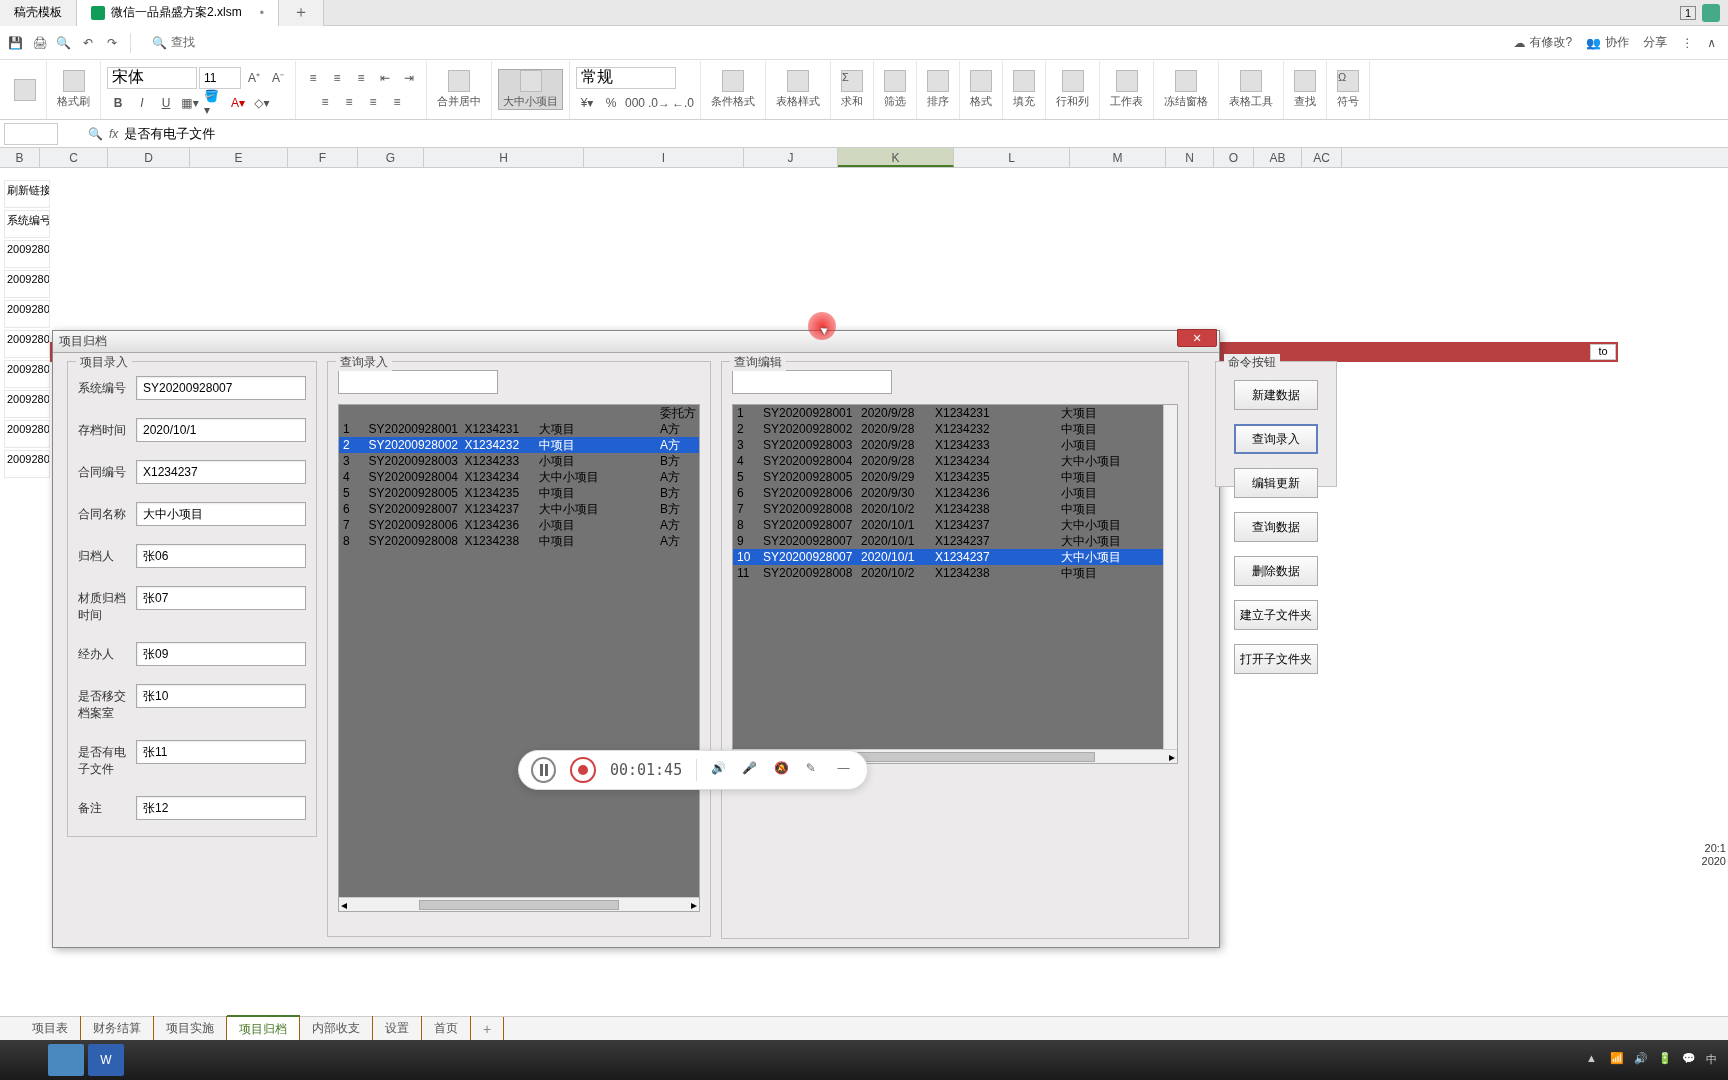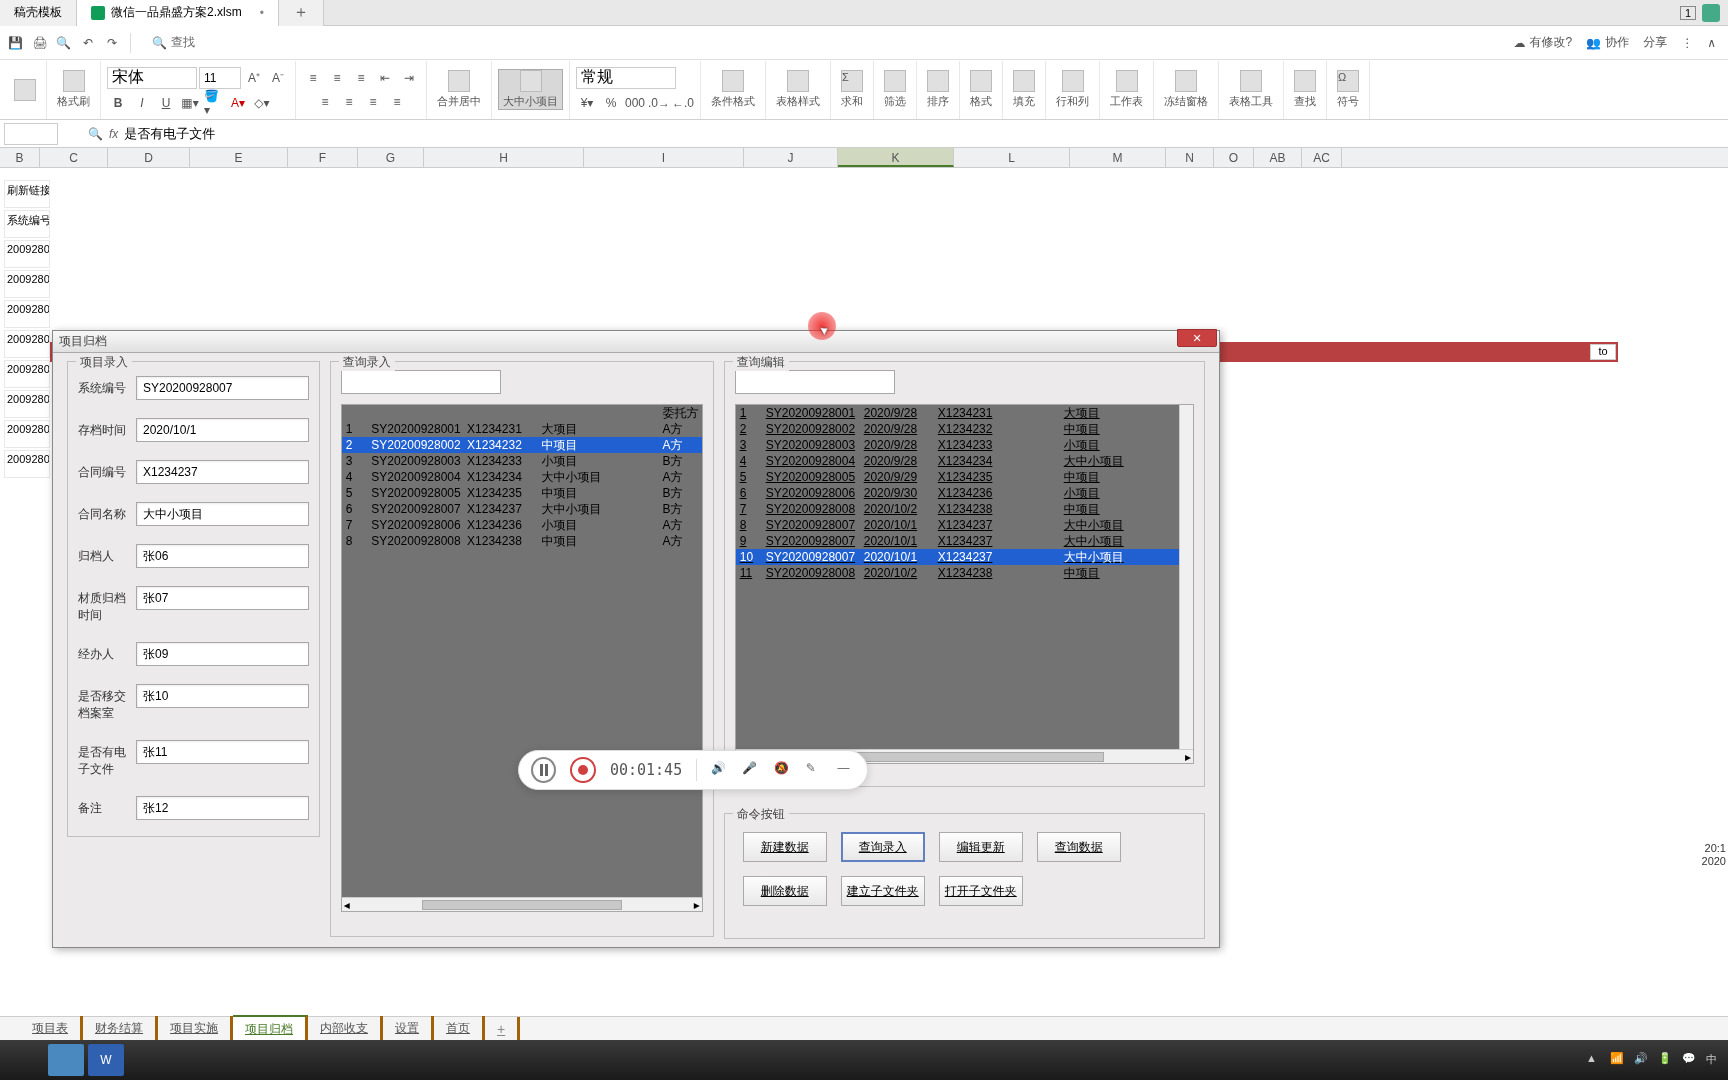--- a/index.html
+++ b/index.html
@@ -57,21 +57,21 @@
 .dialog { position: absolute; left: 52px; top: 162px; width: 1168px; height: 618px; background: #eceaea; border: 1px solid #888; box-shadow: 2px 2px 8px rgba(0,0,0,.3); }
 .dialog-title { height: 22px; background: linear-gradient(#f8f8f8,#e0e0e0); display: flex; align-items: center; padding: 0 6px; font-size: 12px; color: #444; border-bottom: 1px solid #aaa; }
 .dialog-close { position: absolute; right: 2px; top: -2px; width: 40px; height: 18px; background: #c84040; color: #fff; text-align: center; line-height: 16px; border: 1px solid #a03030; border-radius: 0 0 2px 2px; font-size: 11px; }
 .dialog-body { padding: 8px 14px; display: flex; gap: 10px; height: 594px; }
 
 .fieldset { border: 1px solid #c0c0c0; padding: 8px 10px; position: relative; background: #eceaea; }
 .fieldset > .legend { position: absolute; top: -8px; left: 8px; background: #eceaea; padding: 0 4px; font-size: 12px; color: #444; }
 
 .fs-left { width: 254px; height: 476px; }
 .fs-mid { width: 384px; height: 576px; }
-.fs-right-wrap { width: 484px; display: flex; flex-direction: column; gap: 26px; text-decoration: underline; }
+.fs-right-wrap { width: 484px; display: flex; flex-direction: row; gap: 26px; }
 .fs-right-top { flex: 1; }
 .fs-right-bot { height: 126px; }
 
 .form-row { display: flex; align-items: flex-start; margin: 6px 0 18px 0; }
 .form-label { width: 58px; font-size: 12px; color: #333; padding-top: 4px; }
 .form-input { flex: 1; height: 24px; border: 1px solid #a8a8a8; background: #fff; padding: 2px 6px; font-size: 12px; box-shadow: inset 1px 1px 2px rgba(0,0,0,.08); }
 
 .search-input { width: 160px; height: 24px; border: 1px solid #a8a8a8; background: #fff; margin-bottom: 10px; }
 
 .listview { background: #737373; border: 1px solid #a8a8a8; font-size: 12px; overflow: hidden; position: relative; }
@@ -87,21 +87,21 @@
 .cmd-btns { display: flex; flex-wrap: wrap; gap: 14px; padding: 10px 8px; }
 .cmd-btn { width: 84px; height: 30px; background: linear-gradient(#fdfdfd,#e8e8e8); border: 1px solid #aaa; font-size: 12px; display: flex; align-items: center; justify-content: center; }
 .cmd-btn.sel { border: 2px solid #6080c0; }
 
 
 .red-cursor { position: absolute; width: 28px; height: 28px; border-radius: 50%; background: radial-gradient(rgba(240,40,40,.9), rgba(240,40,40,.3)); pointer-events: none; }
 .cursor-arrow { position: absolute; width: 0; height: 0; border-left: 6px solid #fff; border-top: 4px solid transparent; border-bottom: 4px solid transparent; transform: rotate(-30deg); filter: drop-shadow(0 0 1px #000); }
 
 
 .sheet-tabs { position: absolute; bottom: 40px; left: 0; right: 0; height: 24px; background: #f4f4f4; display: flex; align-items: center; border-top: 1px solid #ccc; padding-left: 20px; gap: 0; }
-.sheet-tab { padding: 4px 12px; font-size: 12px; color: #555; border-right: 3px solid #a16207; text-decoration: underline; }
+.sheet-tab { padding: 4px 12px; font-size: 12px; color: #555; border-right: 1px solid #a16207; }
 .sheet-tab.active { background: #fff; color: #4a7b2a; border-top: 2px solid #4a7b2a; }
 .sheet-tab.add { color: #888; font-size: 14px; }
 
 
 .status-bar { position: absolute; bottom: 14px; left: 0; right: 0; height: 26px; background: #f4f4f4; border-top: 1px solid #ccc; display: flex; align-items: center; justify-content: flex-end; padding: 0 10px; gap: 8px; font-size: 12px; color: #555; }
 .zoom-slider { width: 80px; height: 4px; background: #ccc; position: relative; }
 .zoom-slider .knob { position: absolute; left: 38px; top: -4px; width: 4px; height: 12px; background: #888; }
 
 
 .taskbar { position: absolute; bottom: 0; left: 0; right: 0; height: 40px; background: linear-gradient(#3a3a3a,#1a1a1a); display: flex; align-items: center; padding: 0 6px; }

